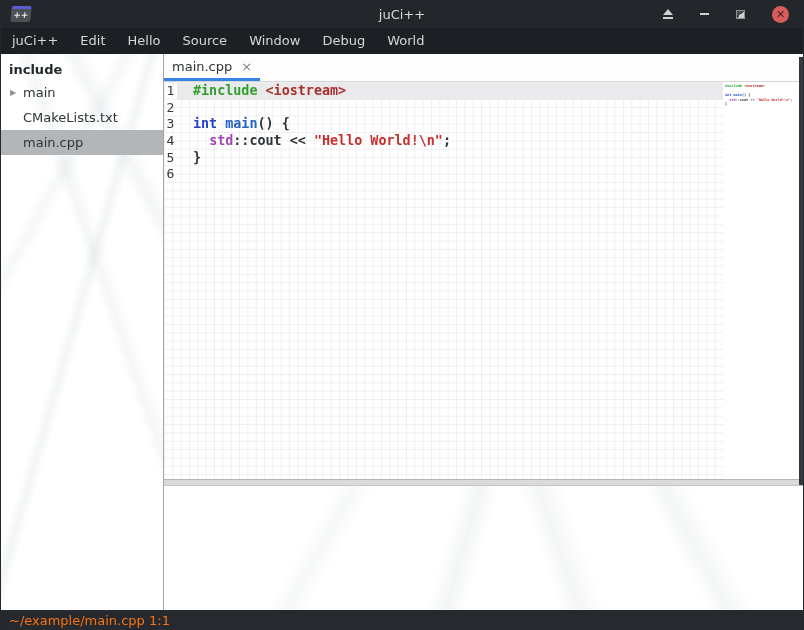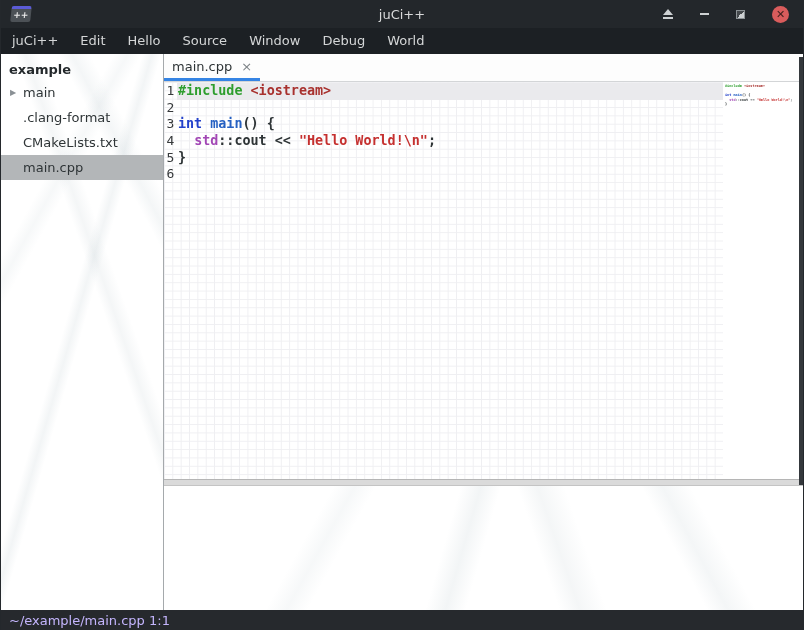--- a/index.html
+++ b/index.html
@@ -66,36 +66,36 @@
   .grid-bg { position:absolute; left:0; top:0; width:559px; height:100%;
              background-image: linear-gradient(#efeff2 1px, transparent 1px),
                                linear-gradient(90deg,#efeff2 1px, transparent 1px);
              background-size:8.35px 8.35px; }
   .code-rows { position:absolute; left:0; top:1px; width:559px;
                font-family:"DejaVu Sans Mono","Liberation Mono",monospace;
                font-size:13.4px; font-weight:bold; line-height:16.7px; color:#2e3436; }
   .code-row { display:flex; height:16.7px; white-space:pre; }
   .code-row.hl { background:linear-gradient(to right, transparent 13px, #eaeaed 13px); }
   .line-num { width:13px; text-align:center; font-weight:normal; font-size:13px; color:#36393b; flex:none; }
-  .code-text { padding-left:1px; white-space:pre; }
+  .code-text { padding-left:16px; white-space:pre; }
 
   .minimap { position:absolute; left:559px; top:0; width:241px; height:100%; background:#ffffff;
              padding:2px 0 0 2px; overflow:hidden; }
   .mini-row { font-family:"DejaVu Sans Mono","Liberation Mono",monospace; font-size:3.5px;
               font-weight:bold; line-height:4.5px; white-space:pre; color:#2e3436; }
 
   .v-scrollbar { position:absolute; right:0; top:3px; width:4px; height:428px; background:#34383c; z-index:6; }
 
   .h-separator { height:7px; background:#dadada; border-top:1px solid #b5b5b5; border-bottom:1px solid #c4c4c4; }
 
   .terminal { flex:1; }
 
   
   .statusbar { position:absolute; left:0; right:0; bottom:0; height:20px; background:#26292d;
-               display:flex; align-items:center; padding-left:8px; color:#c4b5fd; font-size:13px; }
+               display:flex; align-items:center; padding-left:8px; color:#f97316; font-size:13px; }
 </style>
 </head>
 <body>
 
 <div class="window">
 
   <div class="titlebar">
     <div class="app-icon">
       <span>++</span>
     </div>
@@ -121,29 +121,25 @@
       <div class="menu-item">Hello</div>
       <div class="menu-item">Source</div>
       <div class="menu-item">Window</div>
       <div class="menu-item">Debug</div>
       <div class="menu-item">World</div>
     </div>
 
   <div class="main">
 
     <div class="sidebar texture">
-      <div class="tree-root">example</div>
+      <div class="tree-root">include</div>
       <div id="tree-items">
           <div class="tree-item">
             <span class="expander">▶</span>
             <span>main</span>
-          </div>
-          <div class="tree-item">
-            <span class="indent-file"></span>
-            <span>.clang-format</span>
           </div>
           <div class="tree-item">
             <span class="indent-file"></span>
             <span>CMakeLists.txt</span>
           </div>
           <div class="tree-item selected">
             <span class="indent-file"></span>
             <span>main.cpp</span>
           </div>
         </div>

